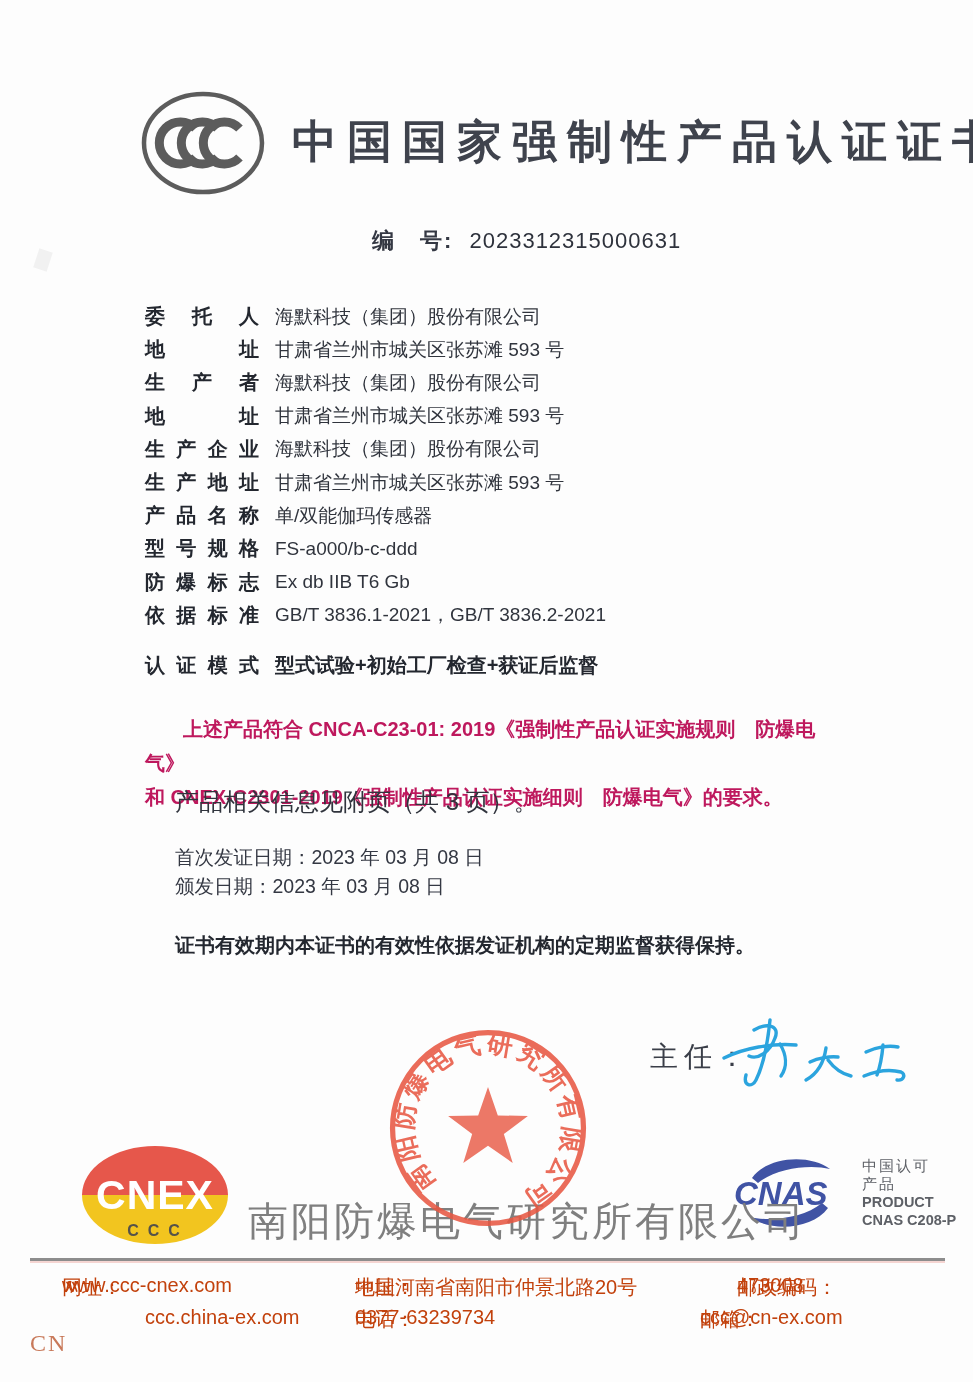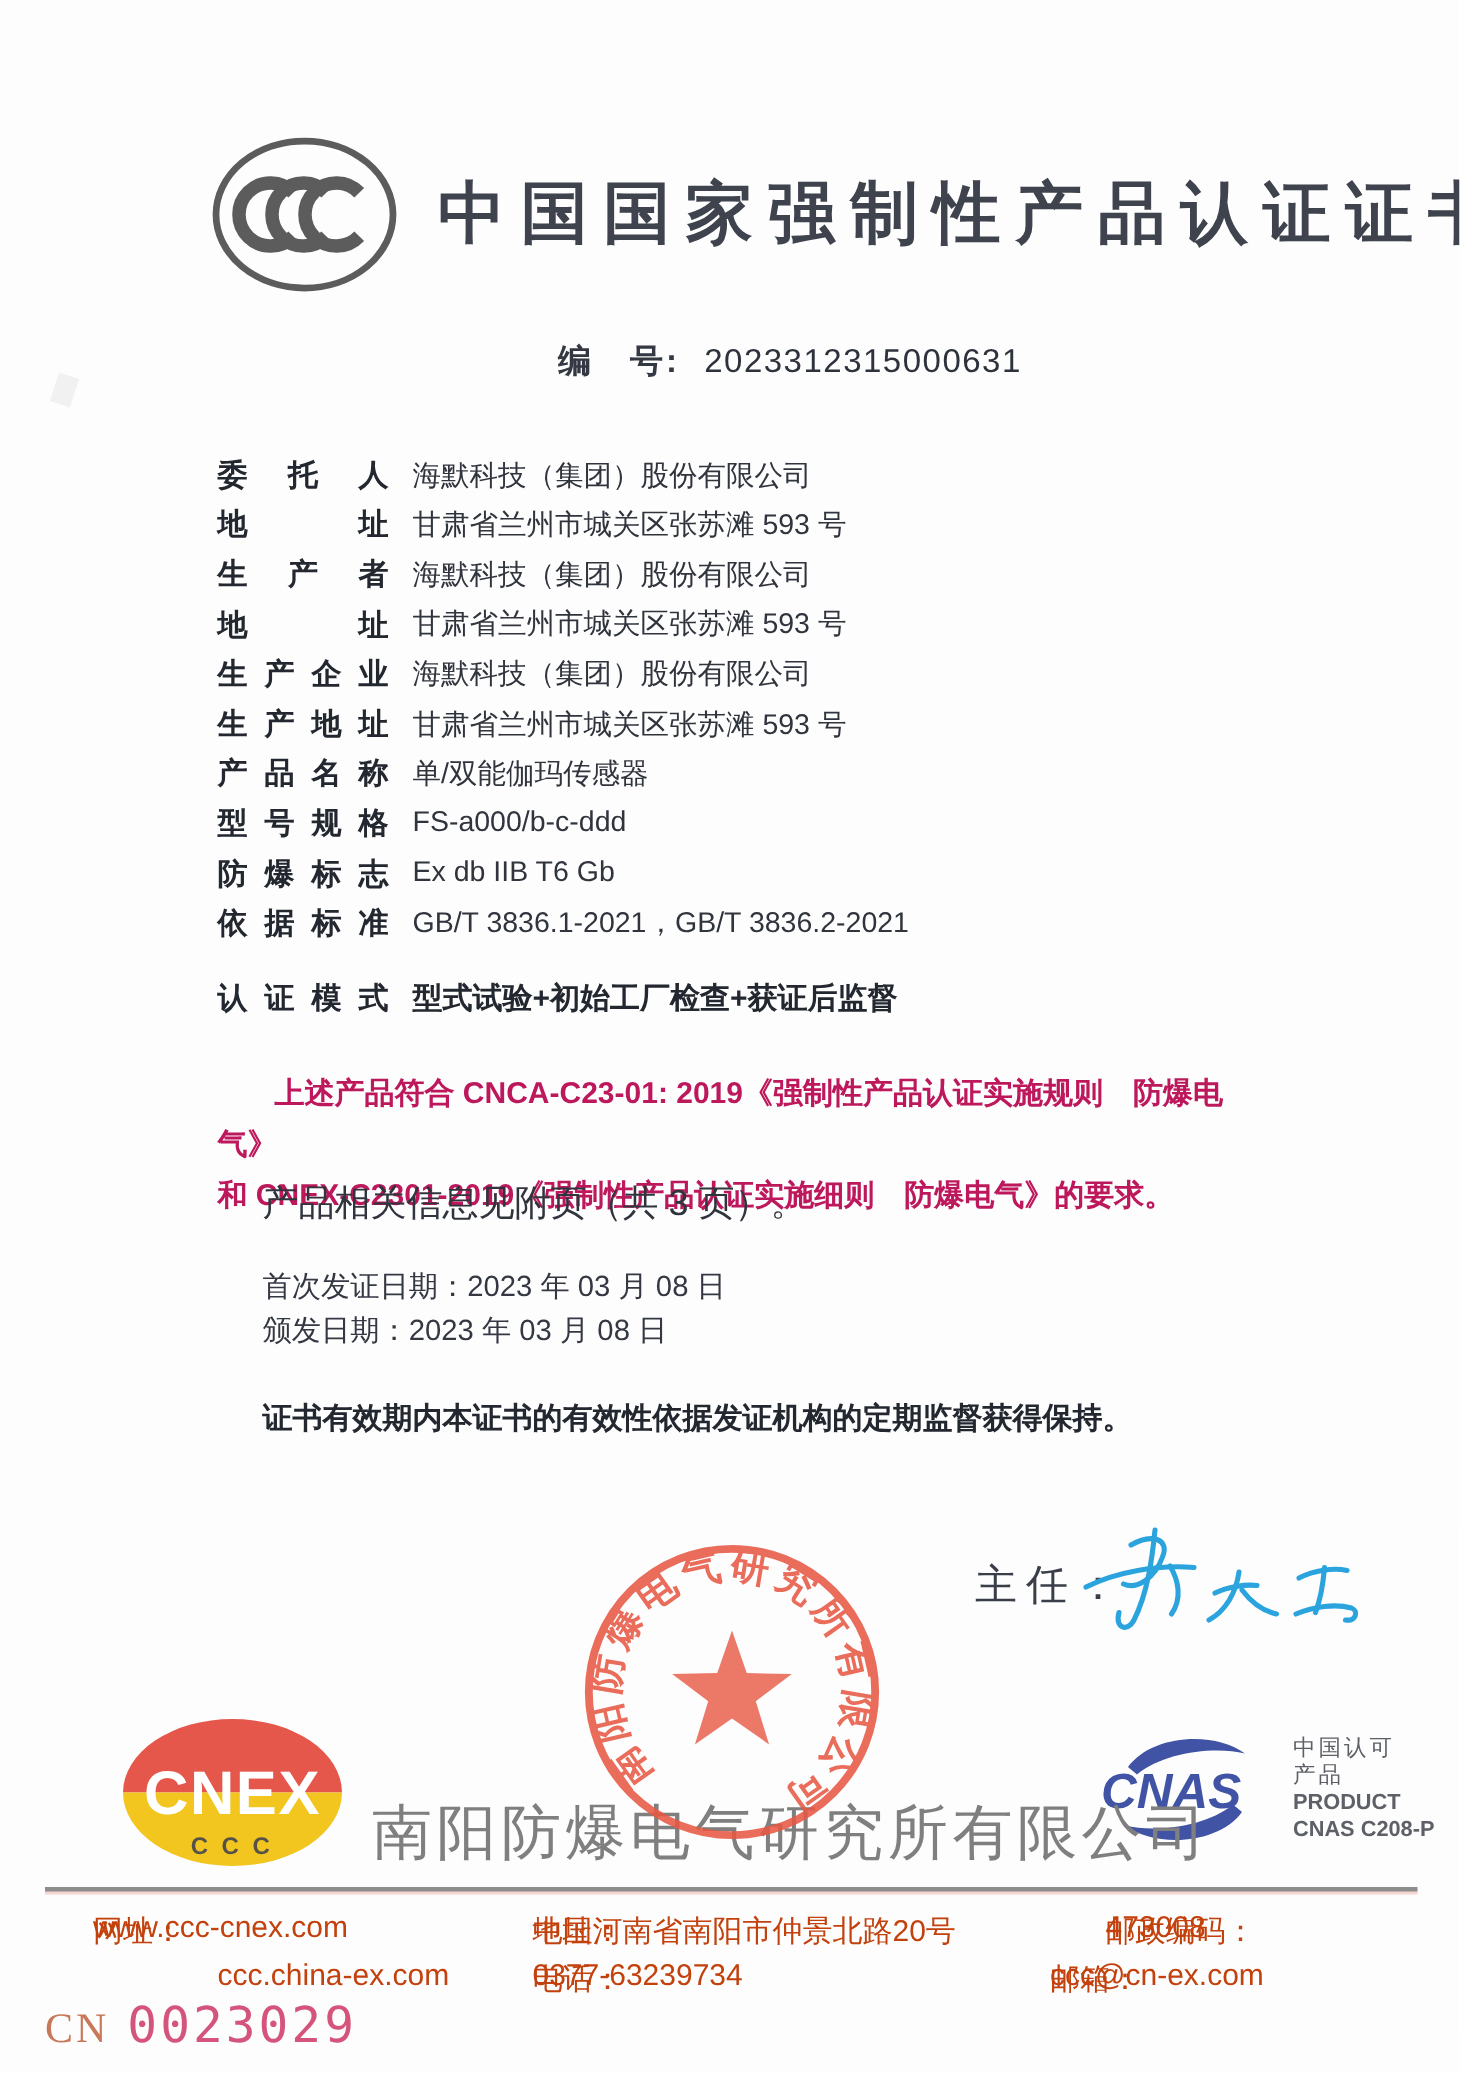--- a/index.html
+++ b/index.html
@@ -56,21 +56,21 @@
     font-size:20px;color:#c2410c;}
   .footer span{position:absolute;white-space:nowrap;}
   .f-web{left:62px;top:1274px;}
   .f-web2{left:145px;top:1306px;}
   .f-addr{left:355px;top:1274px;}
   .f-phone{left:355px;top:1306px;}
   .f-post{left:737px;top:1274px;}
   .f-mail{left:700px;top:1306px;}
 
   .serial{position:absolute;left:30px;top:1330px;display:flex;align-items:baseline;gap:12px;}
-  .serial .pfx{font-family:"Liberation Serif","DejaVu Serif",serif;font-size:28px;color:#c8795a;
+  .serial .pfx{font-family:"Liberation Serif","DejaVu Serif",serif;font-size:24px;color:#c8795a;
     letter-spacing:2px;}
   .serial .num{font-family:"DejaVu Sans Mono","Liberation Mono",monospace;font-size:33px;
     color:#d5547c;letter-spacing:2px;}
 
   .scan-artifact{position:absolute;left:36px;top:250px;width:14px;height:20px;background:#f1f1f1;
     transform:rotate(18deg);}
 </style>
 </head>
 <body>
 
@@ -276,16 +276,15 @@
         <span>473008</span>
       </span>
     <span class="f-mail">
         <span>邮箱：</span>
         <span>ccc@cn-ex.com</span>
       </span>
   </div>
 
   <div class="serial">
     <span class="pfx">CN</span>
-    <span class="num">0023029</span>
   </div>
 
 </div>
 
 </body></html>

